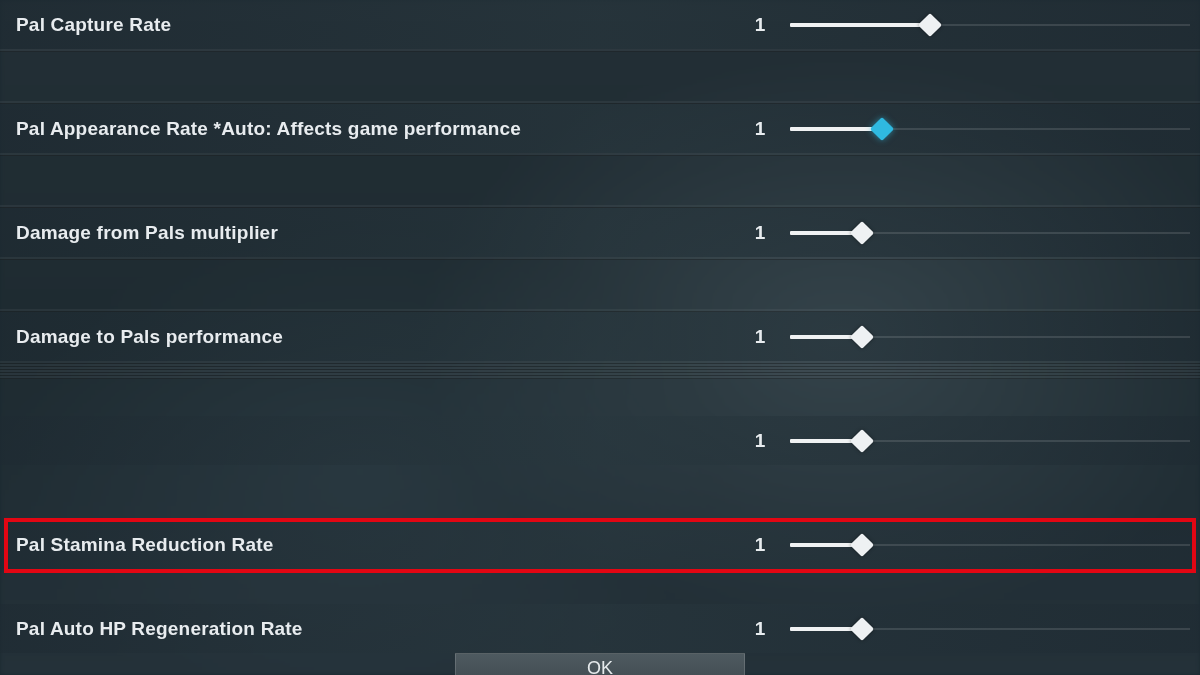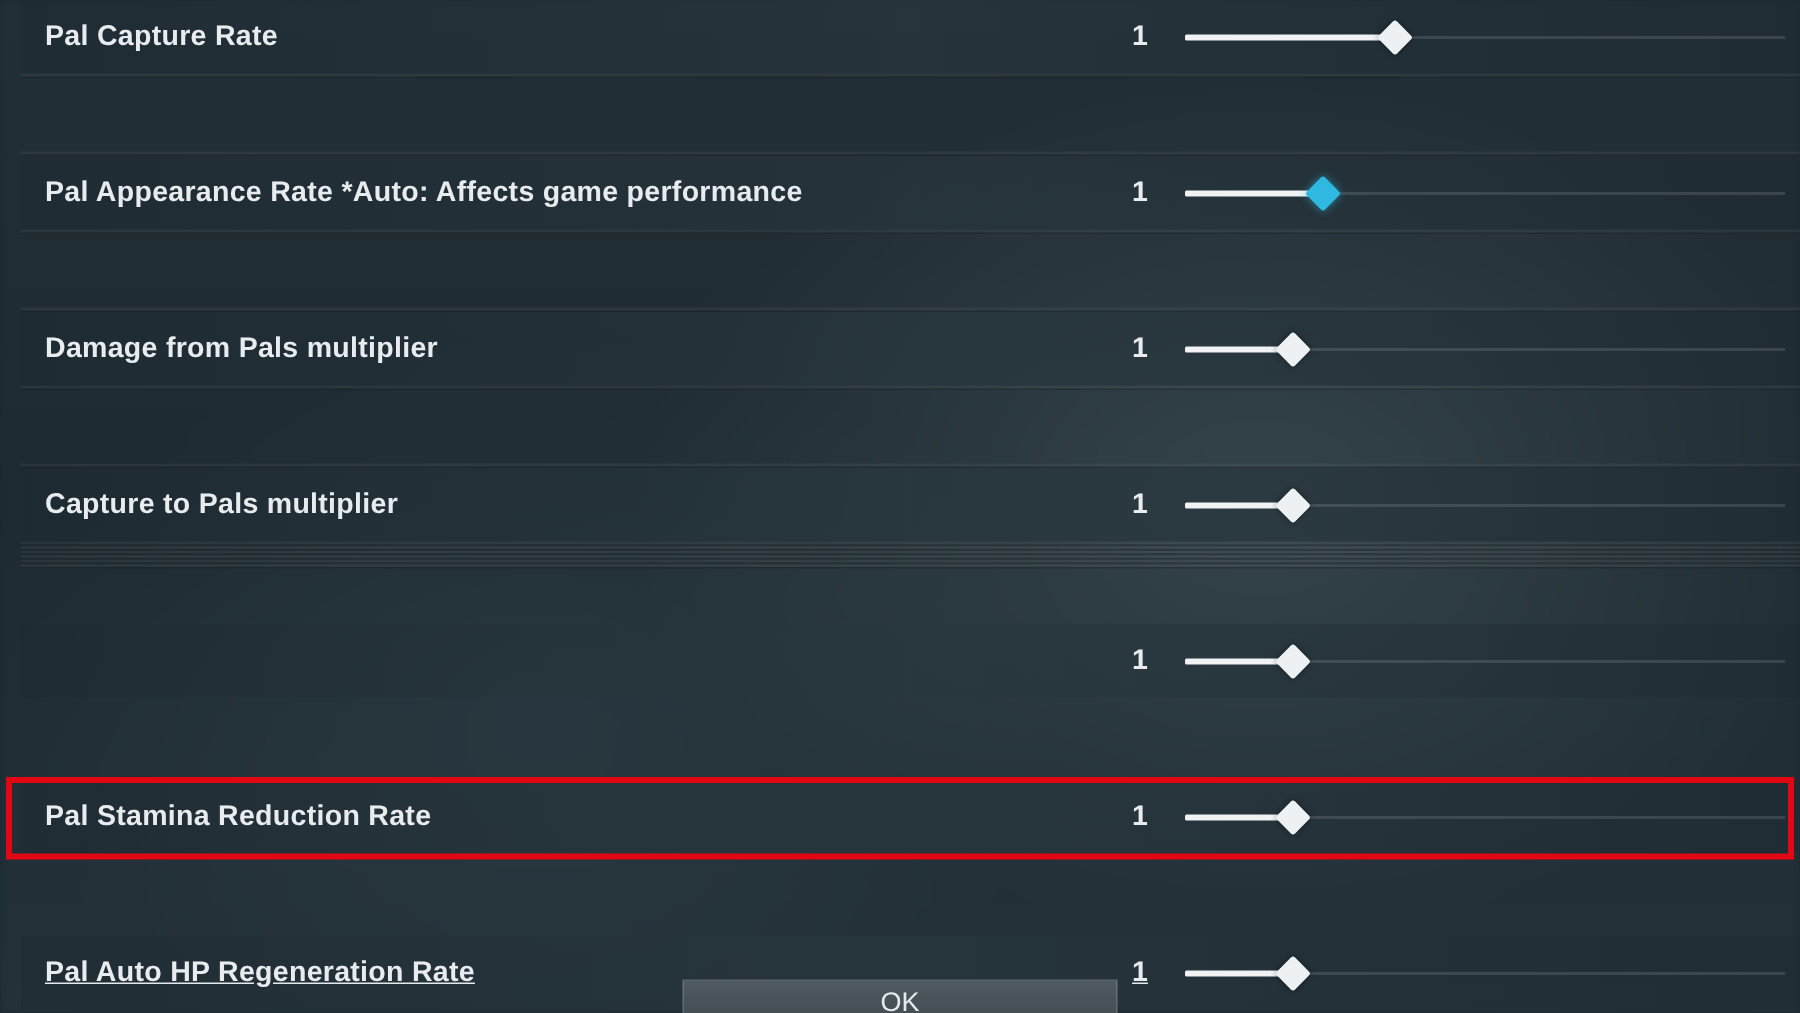--- a/index.html
+++ b/index.html
@@ -17,21 +17,20 @@
     inset: 0;
     background:
       radial-gradient(ellipse 600px 400px at 70% 50%, rgba(120,140,150,0.25), transparent 70%),
       radial-gradient(ellipse 500px 350px at 30% 70%, rgba(60,80,90,0.3), transparent 70%),
       linear-gradient(180deg, #232f36 0%, #1e2b31 50%, #243139 100%);
     filter: blur(2px);
   }
   .panel {
     position: absolute;
     inset: 0;
-    padding-left: 14px;
   }
   .row {
     position: relative;
     height: 49px;
     display: flex;
     align-items: center;
     box-sizing: border-box;
     background: linear-gradient(90deg, rgba(30,42,50,0.55) 0%, rgba(40,55,62,0.55) 50%, rgba(30,42,50,0.55) 100%);
   }
   .row-sep {
@@ -154,21 +153,21 @@
       <div class="spacer"></div>
       <div class="value">1</div>
       <div class="slider">
         <div class="track-bg"></div>
         <div class="track-fill" style="width: 18%;"></div>
         <div class="thumb" style="left: 18%;"></div>
       </div>
     </div>
     <div class="row-sep"></div>
     <div class="row" style="top: 156px;">
-      <div class="label">Capture to Pals multiplier</div>
+      <div class="label">Damage to Pals performance</div>
       <div class="spacer"></div>
       <div class="value">1</div>
       <div class="slider">
         <div class="track-bg"></div>
         <div class="track-fill" style="width: 18%;"></div>
         <div class="thumb" style="left: 18%;"></div>
       </div>
     </div>
     <div class="row-sep"></div>
     <div class="row" style="top: 208px;">
@@ -185,21 +184,21 @@
       <div class="label">Pal Stamina Reduction Rate</div>
       <div class="spacer"></div>
       <div class="value">1</div>
       <div class="slider">
         <div class="track-bg"></div>
         <div class="track-fill" style="width: 18%;"></div>
         <div class="thumb" style="left: 18%;"></div>
       </div>
     </div>
     <div class="row-sep"></div>
-    <div class="row" style="top: 312px; text-decoration: underline;">
+    <div class="row" style="top: 292px;">
       <div class="label">Pal Auto HP Regeneration Rate</div>
       <div class="spacer"></div>
       <div class="value">1</div>
       <div class="slider">
         <div class="track-bg"></div>
         <div class="track-fill" style="width: 18%;"></div>
         <div class="thumb" style="left: 18%;"></div>
       </div>
     </div>
     <div class="row-sep"></div>

